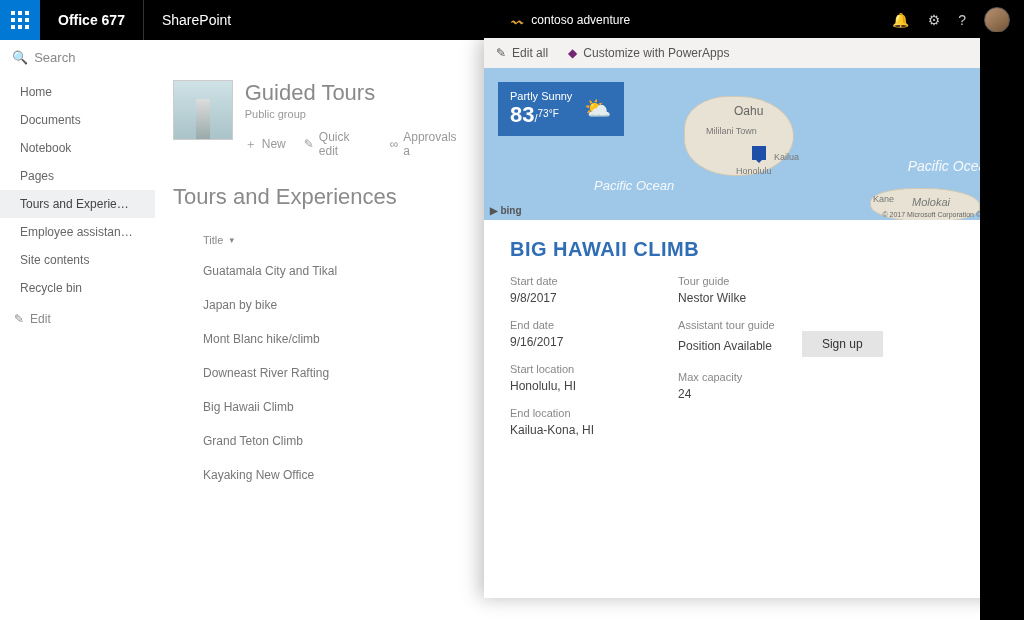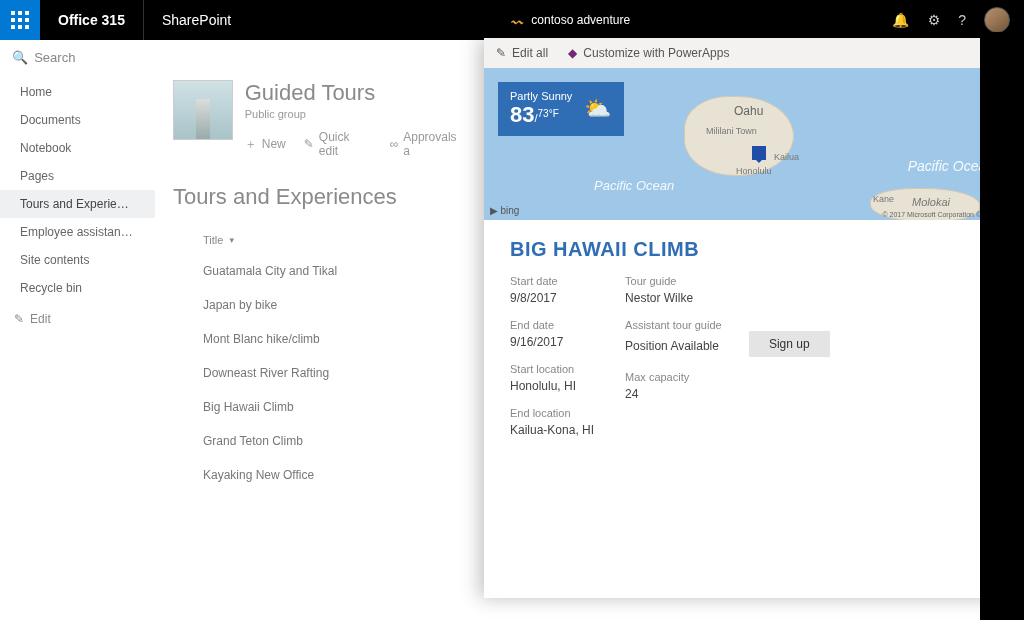--- a/index.html
+++ b/index.html
@@ -55,26 +55,26 @@
 .ocean1 { left:110px; top:110px; }
 .ocean2 { right:30px; top:90px; font-size:14px; }
 .island { position:absolute; background:#e7e2d4; border:1px solid #cfc9b5; }
 .oahu { width:110px; height:80px; left:200px; top:28px; border-radius:40% 50% 50% 45%; }
 .oahu-label { position:absolute; left:250px; top:36px; font-size:12px; color:#666; }
 .molokai { width:110px; height:34px; right:44px; top:120px; border-radius:40% 50% 40% 50%; }
 .molokai-label { position:absolute; right:74px; top:128px; font-size:11px; color:#777; font-style:italic; }
 .pin { position:absolute; left:268px; top:78px; width:14px; height:14px; background:#1f4ea8; }
 .pin:after { content:""; position:absolute; left:2px; top:12px; border:5px solid transparent; border-top-color:#1f4ea8; }
 .maplabel-small { position:absolute; font-size:9px; color:#777; }
-.bing { position:absolute; left:6px; bottom:4px; font-size:10px; color:#555; }
+.bing { position:absolute; left:6px; bottom:4px; font-size:10px; color:#555;font-weight:bold; }
 .copyright { position:absolute; right:4px; bottom:2px; font-size:7px; color:#666; }
 
 .panelbody { padding:18px 26px; }
 .ptitle { color:#2f6db5; font-size:20px; letter-spacing:0.5px; font-weight:600; }
-.fields { display:flex; gap:31px; margin-top:14px; font-size:12px; }
+.fields { display:flex; gap:84px; margin-top:14px; font-size:12px; }
 .fcol { display:flex; flex-direction:column; gap:14px; }
 .frow .lab { color:#888; font-size:11px; }
 .frow .val { color:#444; margin-top:4px; }
 .signrow { display:flex; align-items:center; gap:30px; }
 .signbtn { background:#e4e4e4; color:#333; padding:6px 20px; font-size:12px; border:none; cursor:pointer; }
 
 .device-edge { position:absolute; right:0; top:32px; bottom:0; width:44px; background:#000; }
 </style>
 </head>
 <body>
@@ -88,21 +88,21 @@
           <rect x="14" width="4" height="4"></rect>
           <rect y="7" width="4" height="4"></rect>
           <rect x="7" y="7" width="4" height="4"></rect>
           <rect x="14" y="7" width="4" height="4"></rect>
           <rect y="14" width="4" height="4"></rect>
           <rect x="7" y="14" width="4" height="4"></rect>
           <rect x="14" y="14" width="4" height="4"></rect>
         </g>
       </svg>
   </div>
-  <div class="brand1">Office 315</div>
+  <div class="brand1">Office 677</div>
   <div class="brand2">SharePoint</div>
   <div class="topcenter">
     <span class="logo-icon">〰</span>
     <span>contoso adventure</span>
   </div>
   <div class="topicons">
     <span>🔔</span>
     <span>⚙</span>
     <span>?</span>
     <div class="avatar"></div>

